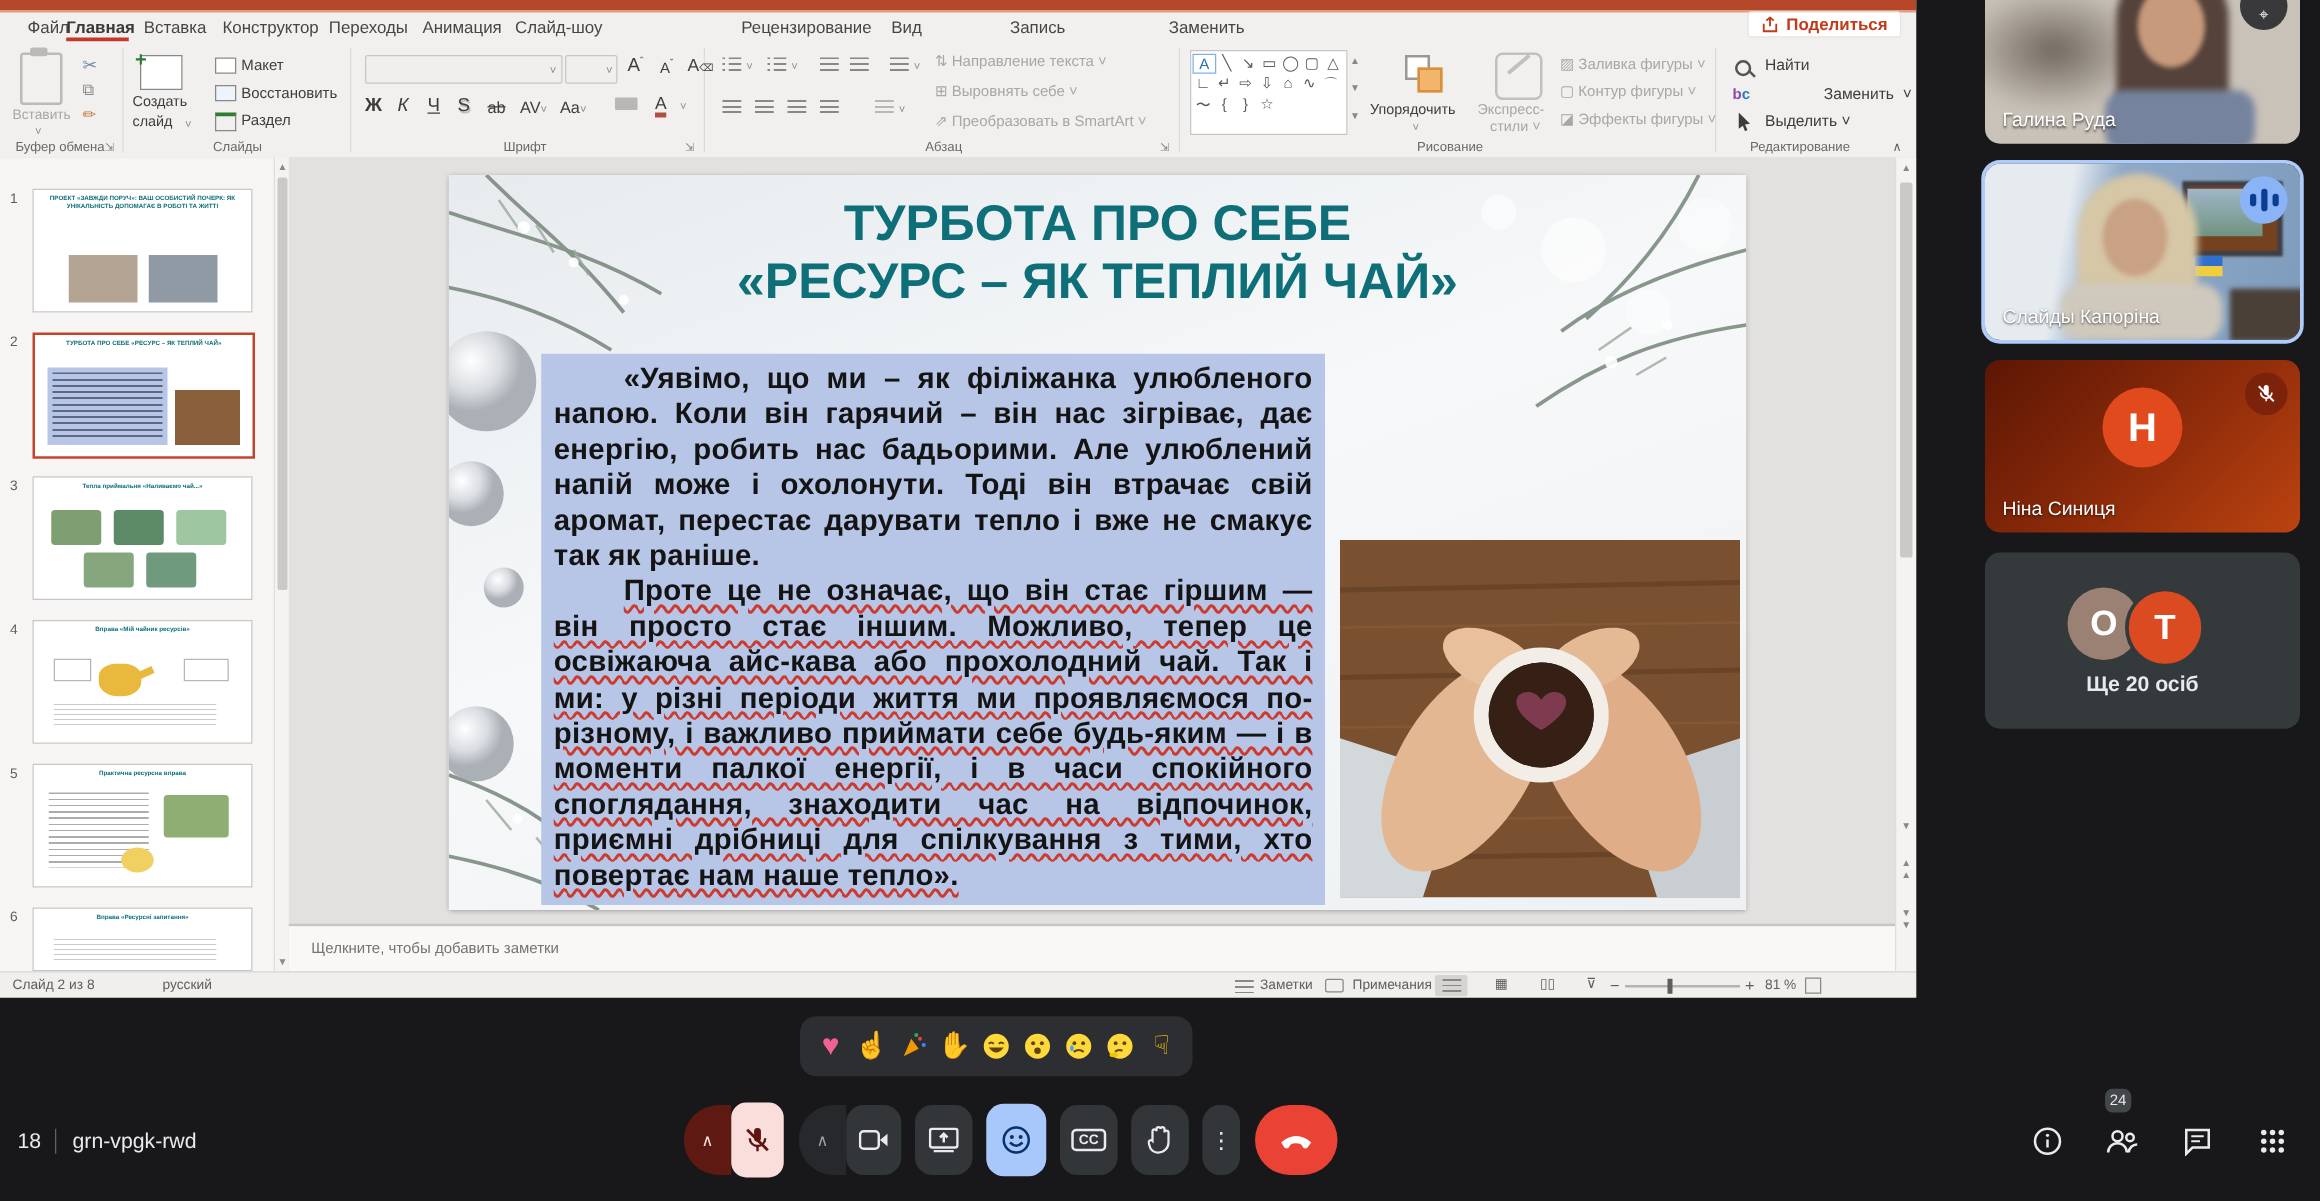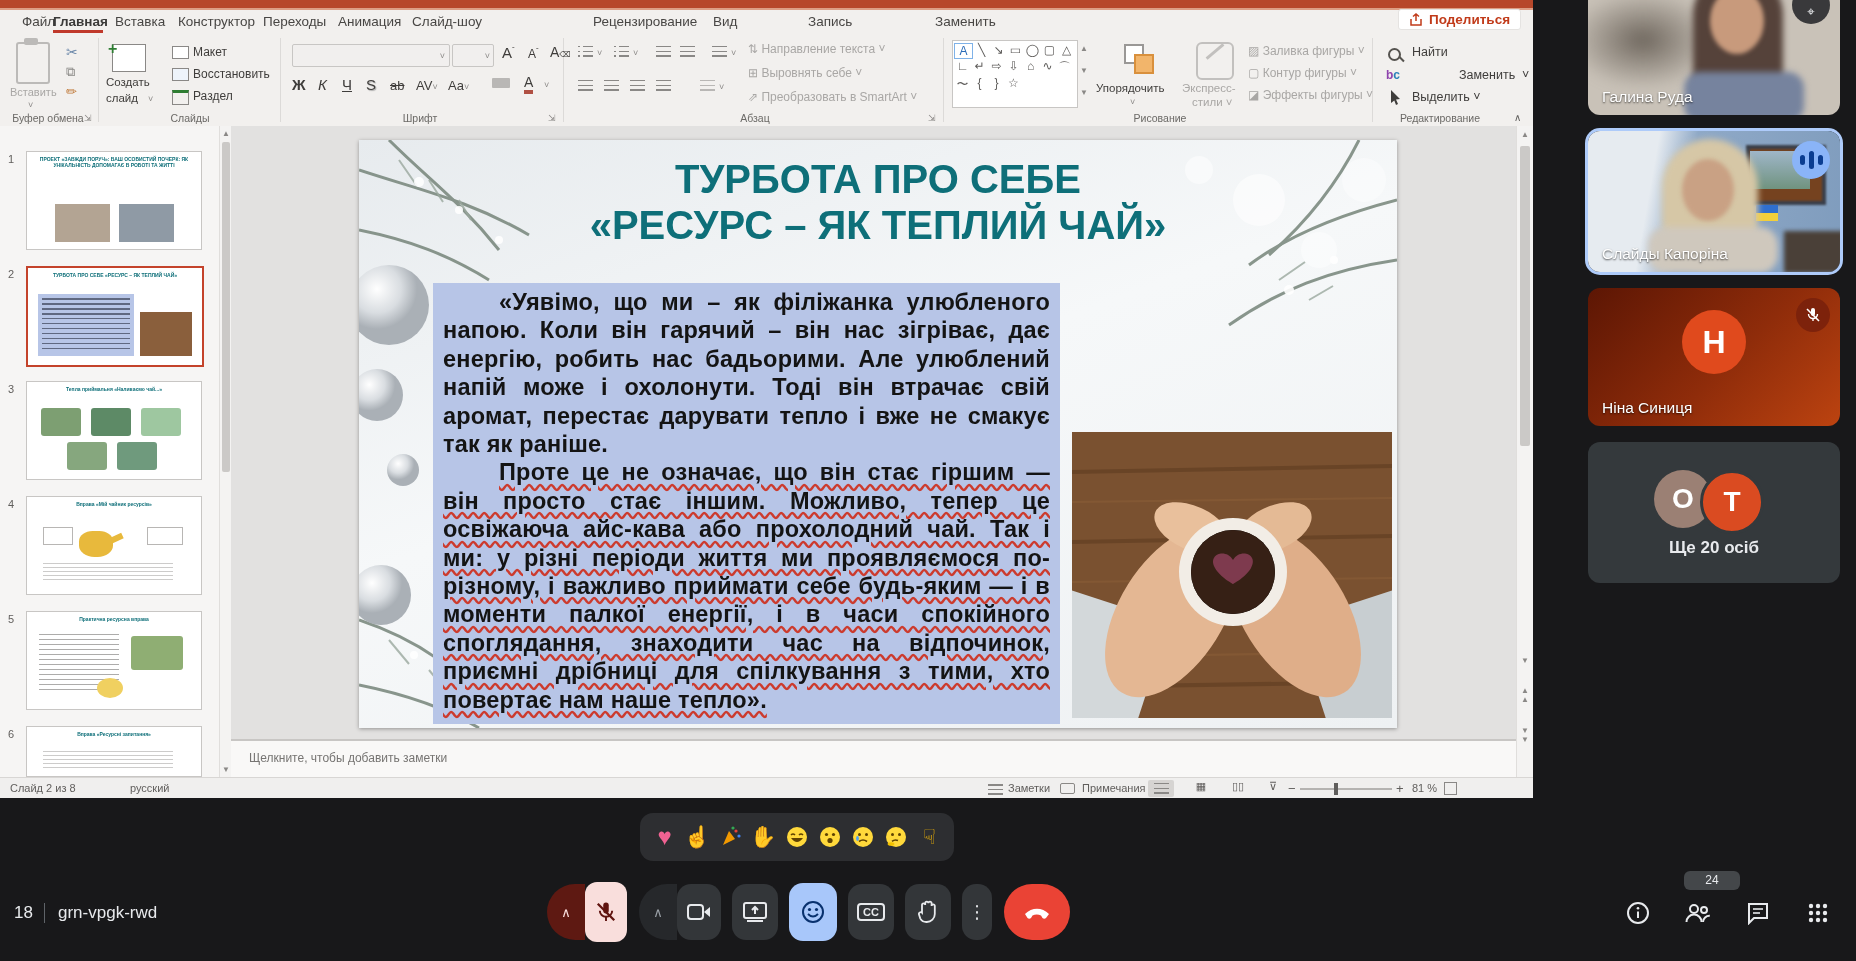--- a/index.html
+++ b/index.html
@@ -533,21 +533,21 @@
   <div class="abs" style="left:1004px;top:884px;width:66px;height:56px;background:#ea4335;border-radius:28px;display:flex;align-items:center;justify-content:center;">
     <svg width="28" height="14" viewBox="0 0 28 14">
         <path d="M2 9 C9 2 19 2 26 9 l-3 4 c-1 1-2.5 1-3.5 0 l-1.5-2.5 c-2.5-1.2-6-1.2-8.5 0 L8 13 c-1 1-2.5 1-3.5 0 Z" fill="#fff"></path>
       </svg>
   </div>
 
   <span class="abs meet-txt" style="left:14px;top:903px;">18</span>
   <span class="abs" style="left:44px;top:903px;width:1px;height:20px;background:#5f6368;"></span>
   <span class="abs meet-txt" style="left:58px;top:903px;">grn-vpgk-rwd</span>
 
-  <div class="abs" style="left:1684px;top:871px;width:56px;height:19px;background:#44474a;border-radius:6px;text-align:center;color:#e8eaed;font-size:12px;line-height:19px;">24</div>
+  <div class="abs" style="left:1684px;top:871px;width:21px;height:19px;background:#44474a;border-radius:6px;text-align:center;color:#e8eaed;font-size:12px;line-height:19px;">24</div>
   <div class="abs ricon" style="left:1624px;">
     <svg width="24" height="24" viewBox="0 0 24 24">
         <circle cx="12" cy="12" r="10" fill="none" stroke="#e8eaed" stroke-width="2"></circle>
         <line x1="12" y1="10.5" x2="12" y2="17" stroke="#e8eaed" stroke-width="2"></line>
         <circle cx="12" cy="7.2" r="1.3" fill="#e8eaed"></circle>
       </svg>
   </div>
   <div class="abs ricon" style="left:1684px;">
     <svg width="26" height="22" viewBox="0 0 26 22">
         <circle cx="9" cy="7" r="4" fill="none" stroke="#e8eaed" stroke-width="2"></circle>

